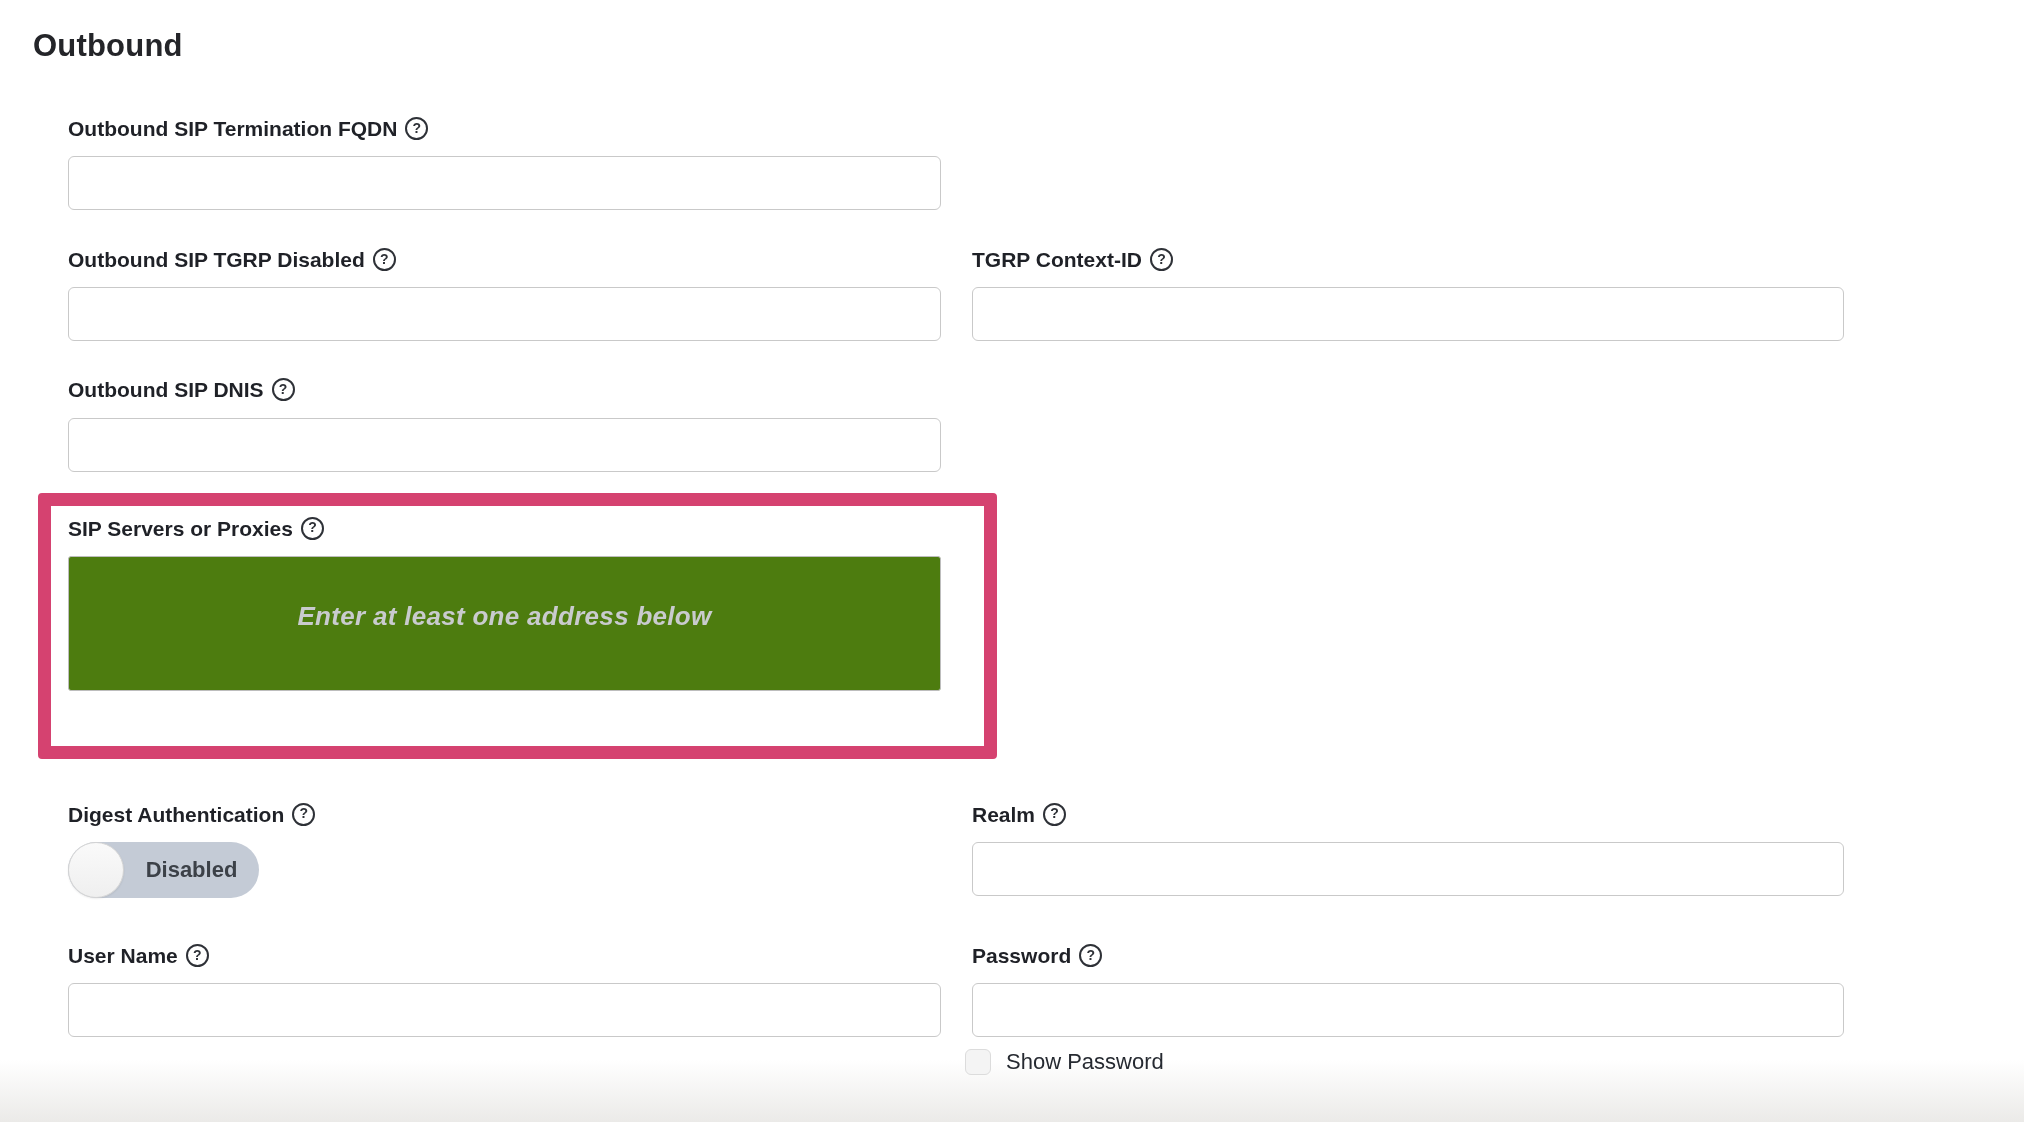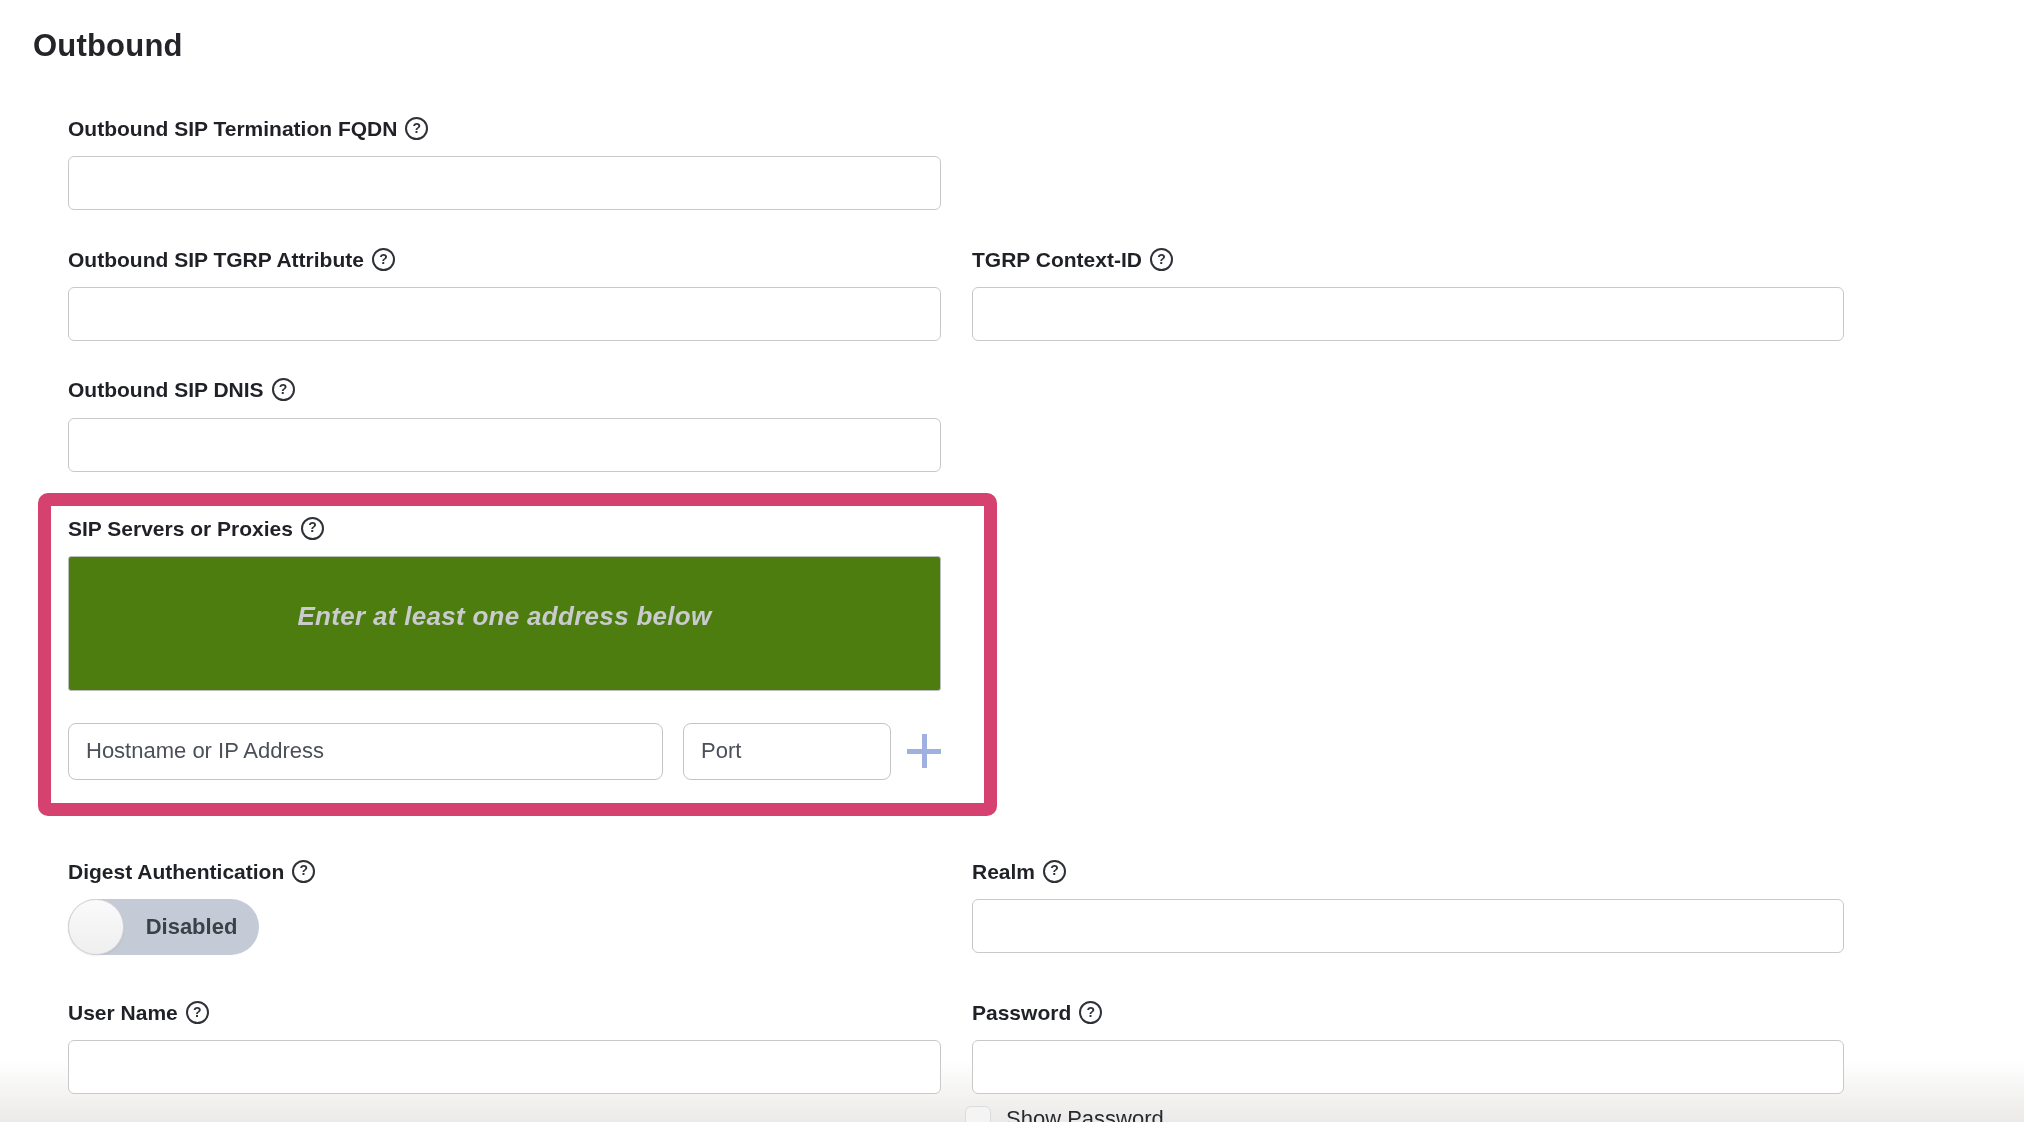--- a/index.html
+++ b/index.html
@@ -74,21 +74,21 @@
     color: #333333;
     outline: none;
     font-family: inherit;
   }
 
   
   .highlight-box {
     margin-left: -30px;
     width: 959px;
     border: 13px solid #d54270;
-    border-radius: 10px;
+    border-radius: 4px;
     background: #ffffff;
     padding: 10px 43px 23px 17px;
   }
   .address-list {
     width: 873px;
     height: 135px;
     border: 1px solid #bdbdbd;
     border-radius: 3px;
     background: #4d7c0f;
     display: flex;
@@ -233,21 +233,21 @@
           <span>Outbound SIP Termination FQDN</span>
           <span class="help">?</span>
         </div>
         <input class="text-input" type="text" value="" style="">
       </div>
     </div>
 
     <div class="row row-2">
       <div class="cell-l">
         <div class="field-label">
-          <span>Outbound SIP TGRP Attribute</span>
+          <span>Outbound SIP TGRP Disabled</span>
           <span class="help">?</span>
         </div>
         <input class="text-input" type="text" value="" style="">
       </div>
       <div class="cell-r">
         <div class="field-label">
           <span>TGRP Context-ID</span>
           <span class="help">?</span>
         </div>
         <input class="text-input" type="text" value="" style="">
@@ -265,25 +265,20 @@
     </div>
 
     <div class="row row-4">
       <div class="highlight-box">
         <div class="field-label">
           <span>SIP Servers or Proxies</span>
           <span class="help">?</span>
         </div>
         <div class="address-list">
           <span class="address-list-placeholder">Enter at least one address below</span>
-        </div>
-        <div class="host-row">
-          <input class="hostname-input" type="text" placeholder="Hostname or IP Address" style="">
-          <input class="port-input" type="text" placeholder="Port" style="">
-          <button class="add-btn" aria-label="add"></button>
         </div>
       </div>
     </div>
 
     <div class="row row-5">
       <div class="cell-l">
         <div class="field-label">
           <span>Digest Authentication</span>
           <span class="help">?</span>
         </div>

